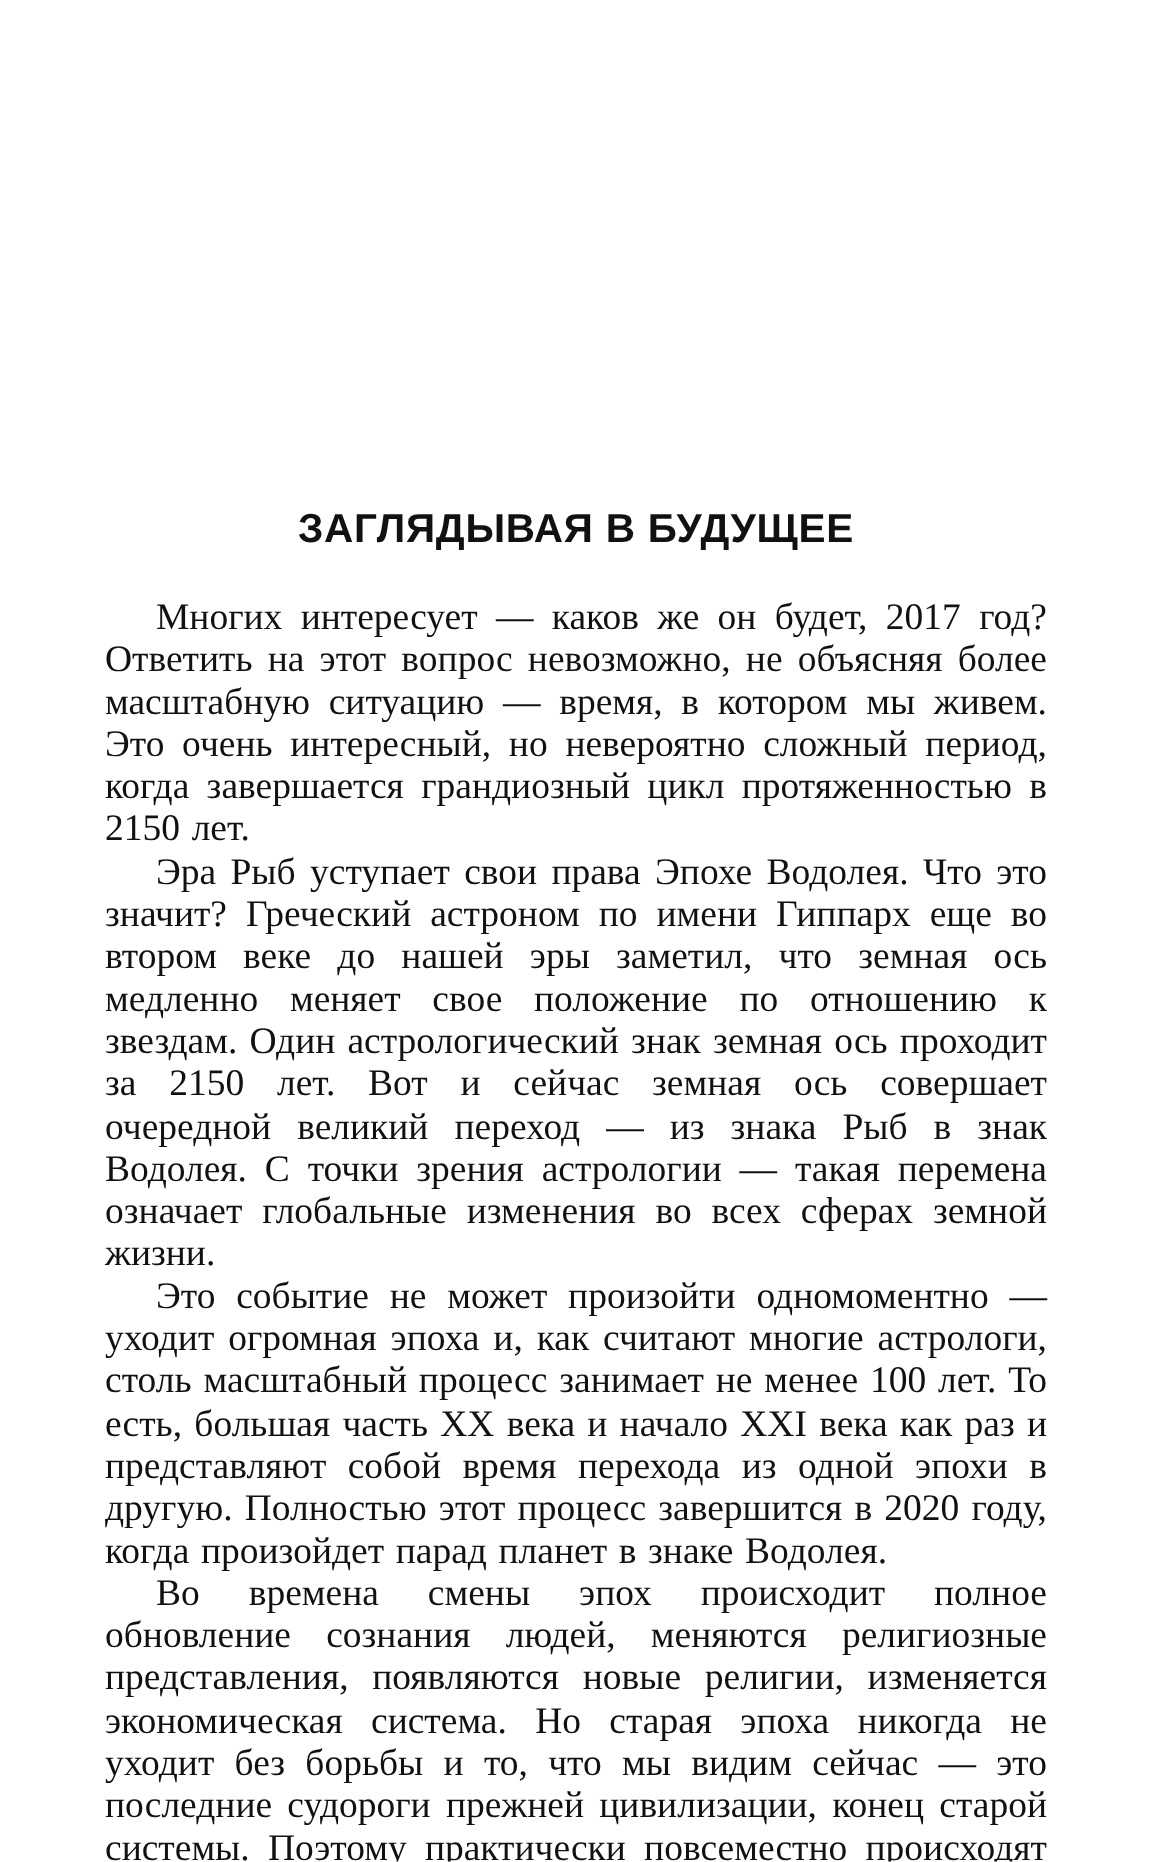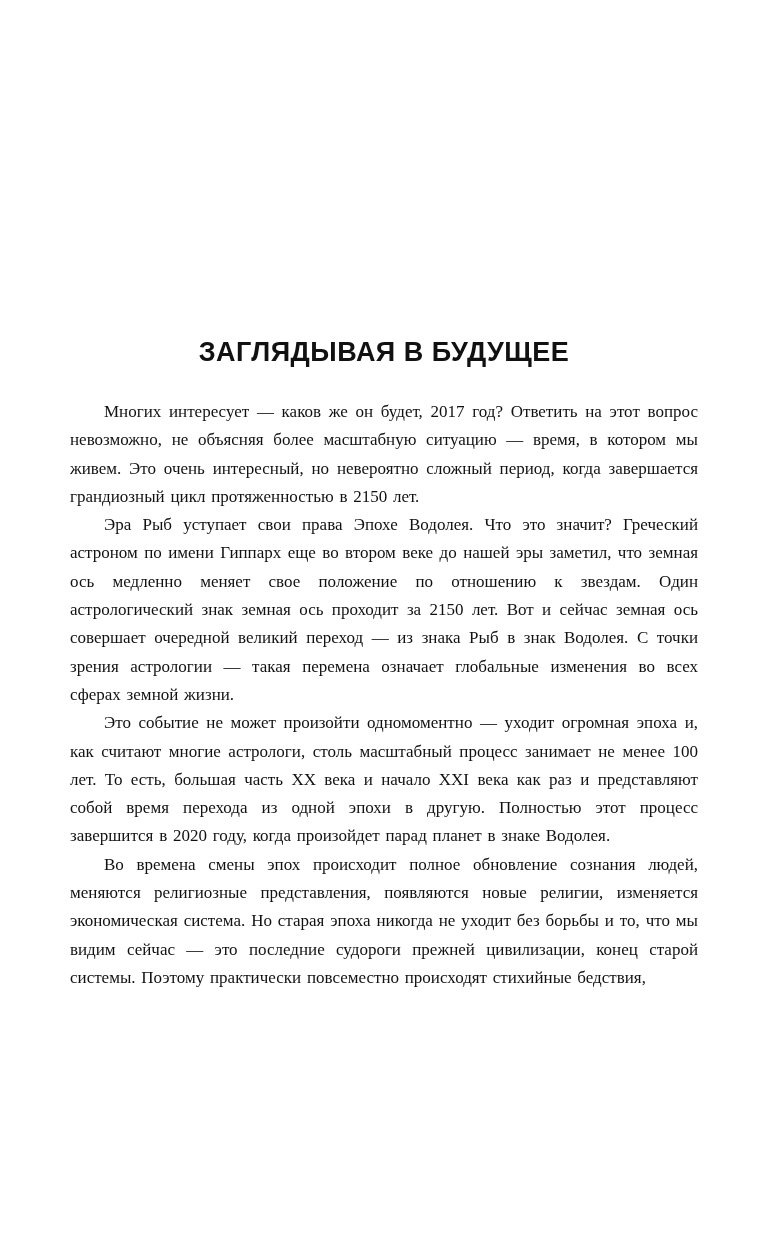--- a/index.html
+++ b/index.html
@@ -33,21 +33,21 @@
     font-weight: 700;
     font-size: 27px;
     letter-spacing: 0.5px;
     color: #111111;
   }
   .body-text {
     margin-top: 30px;
   }
   .body-text p {
     margin: 0;
-    font-size: 17px;
+    font-size: 25px;
     line-height: 28.3px;
     text-align: justify;
     text-indent: 34px;
     word-spacing: 1.5px;
     color: #111111;
   }
 </style>
 </head>
 <body>
 

